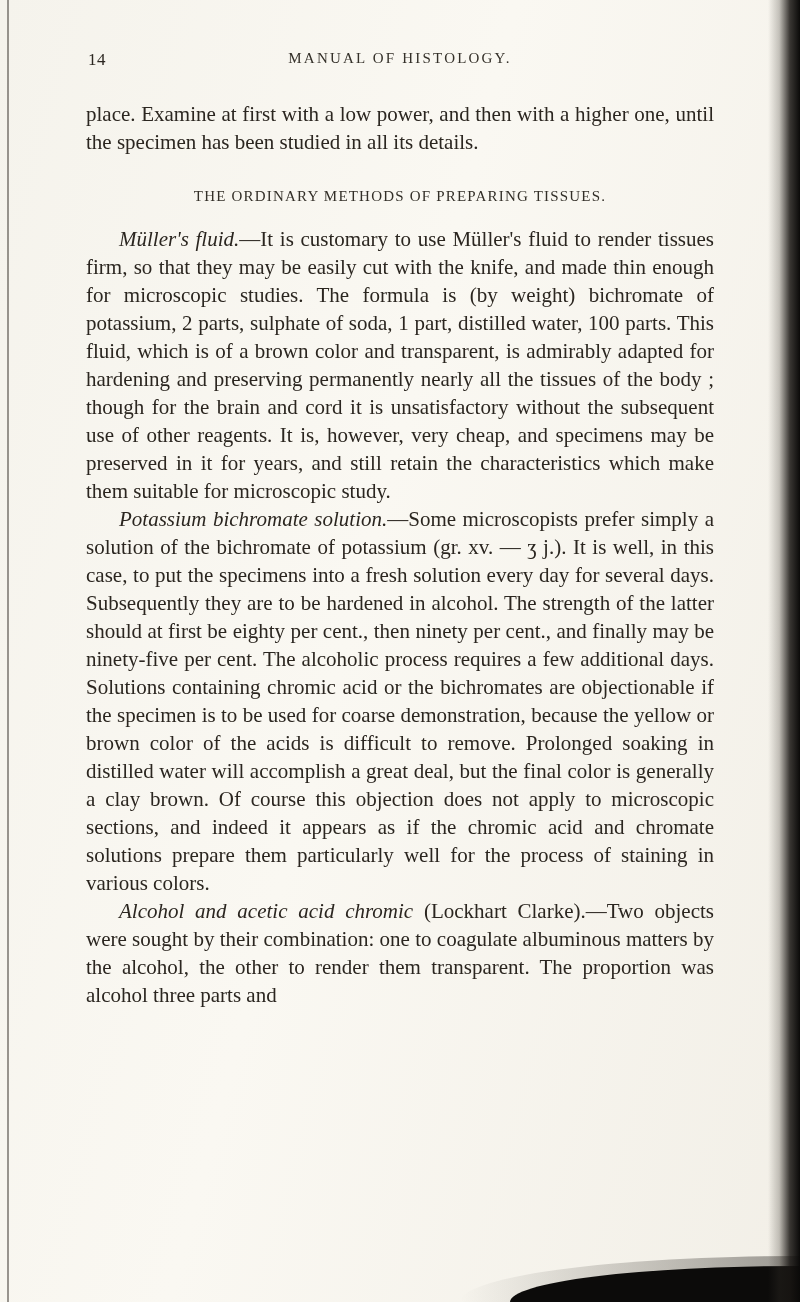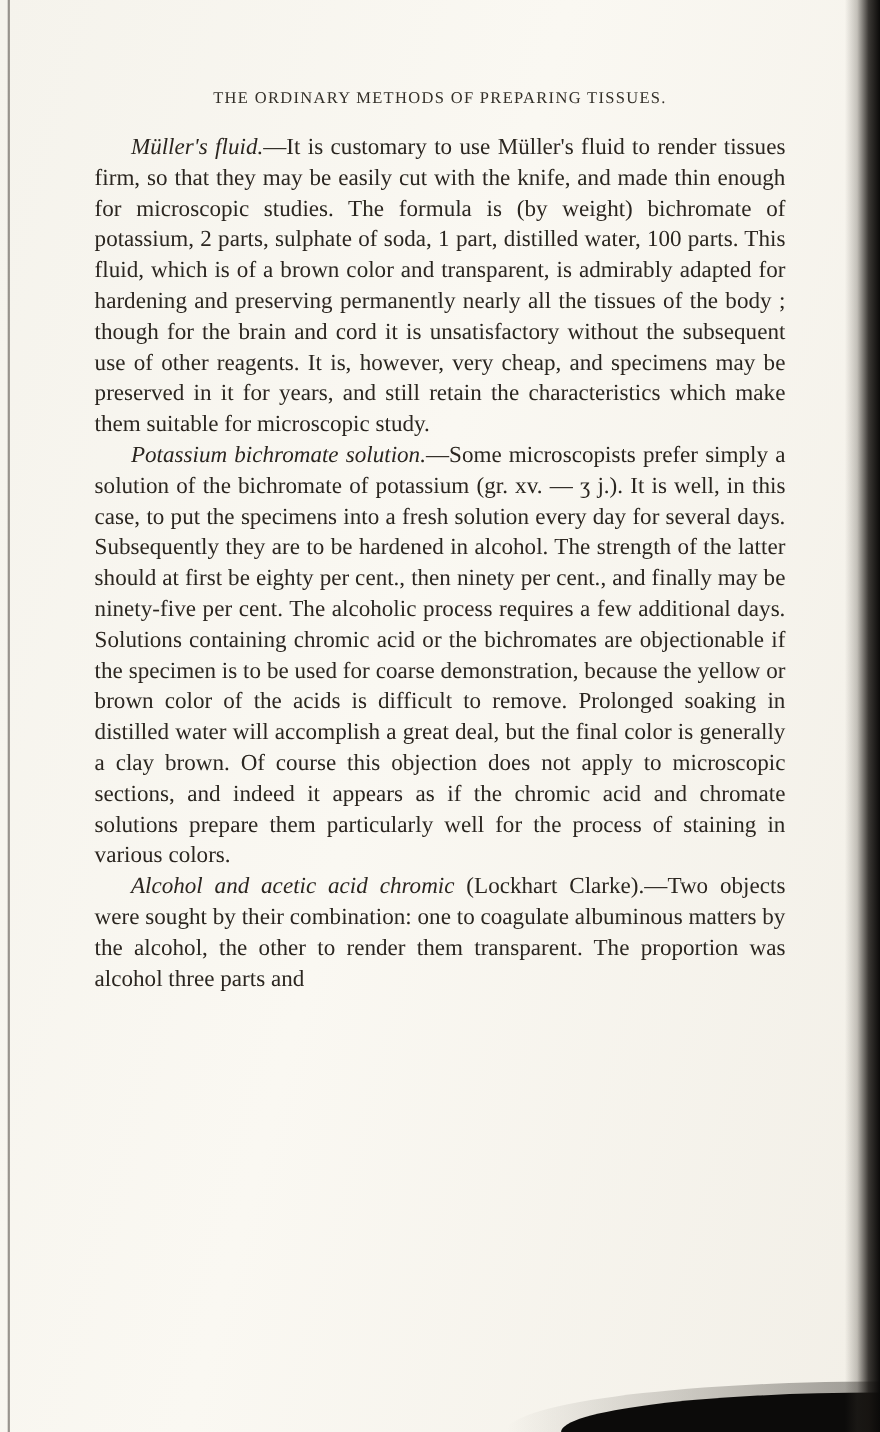--- a/index.html
+++ b/index.html
@@ -100,21 +100,26 @@
     background: linear-gradient(to right, rgba(40,36,30,0) 0%, rgba(40,36,30,0.25) 60%, rgba(20,18,15,0.4) 100%);
     border-top-left-radius: 340px 46px;
   }
 </style>
 </head>
 <body>
 
 <div class="scan">
   <div class="page-inner">
 
+    <div class="running-head">
+      <span class="page-num">14</span>
+      <span class="head-title">MANUAL OF HISTOLOGY.</span>
+    </div>
 
+    <p class="cont">place. Examine at first with a low power, and then with a higher one, until the specimen has been studied in all its details.</p>
 
     <h2 class="section-heading">THE ORDINARY METHODS OF PREPARING TISSUES.</h2>
 
     <p class="para"><i class="lead">Müller's fluid.</i><span class="mid"></span><span class="body-text">—It is customary to use Müller's fluid to render tissues firm, so that they may be easily cut with the knife, and made thin enough for microscopic studies. The formula is (by weight) bichromate of potassium, 2 parts, sulphate of soda, 1 part, distilled water, 100 parts. This fluid, which is of a brown color and transparent, is admirably adapted for hardening and preserving permanently nearly all the tissues of the body ; though for the brain and cord it is unsatisfactory without the subsequent use of other reagents. It is, however, very cheap, and specimens may be preserved in it for years, and still retain the characteristics which make them suitable for microscopic study.</span></p>
 
     <p class="para"><i class="lead">Potassium bichromate solution.</i><span class="mid"></span><span class="body-text">—Some microscopists prefer simply a solution of the bichromate of potassium (gr. xv. — ʒ j.). It is well, in this case, to put the specimens into a fresh solution every day for several days. Subsequently they are to be hardened in alcohol. The strength of the latter should at first be eighty per cent., then ninety per cent., and finally may be ninety-five per cent. The alcoholic process requires a few additional days. Solutions containing chromic acid or the bichromates are objectionable if the specimen is to be used for coarse demonstration, because the yellow or brown color of the acids is difficult to remove. Prolonged soaking in distilled water will accomplish a great deal, but the final color is generally a clay brown. Of course this objection does not apply to microscopic sections, and indeed it appears as if the chromic acid and chromate solutions prepare them particularly well for the process of staining in various colors.</span></p>
 
 
     <p class="para"><i class="lead">Alcohol and acetic acid chromic</i><span class="mid"> (Lockhart Clarke).</span><span class="body-text">—Two objects were sought by their combination: one to coagulate albuminous matters by the alcohol, the other to render them transparent. The proportion was alcohol three parts and</span></p>
 

